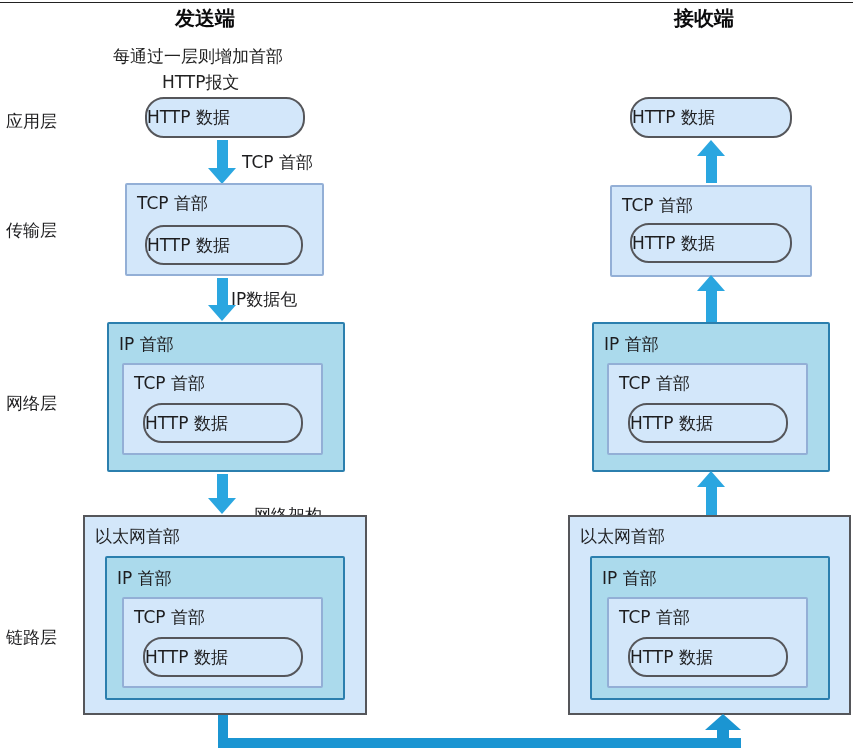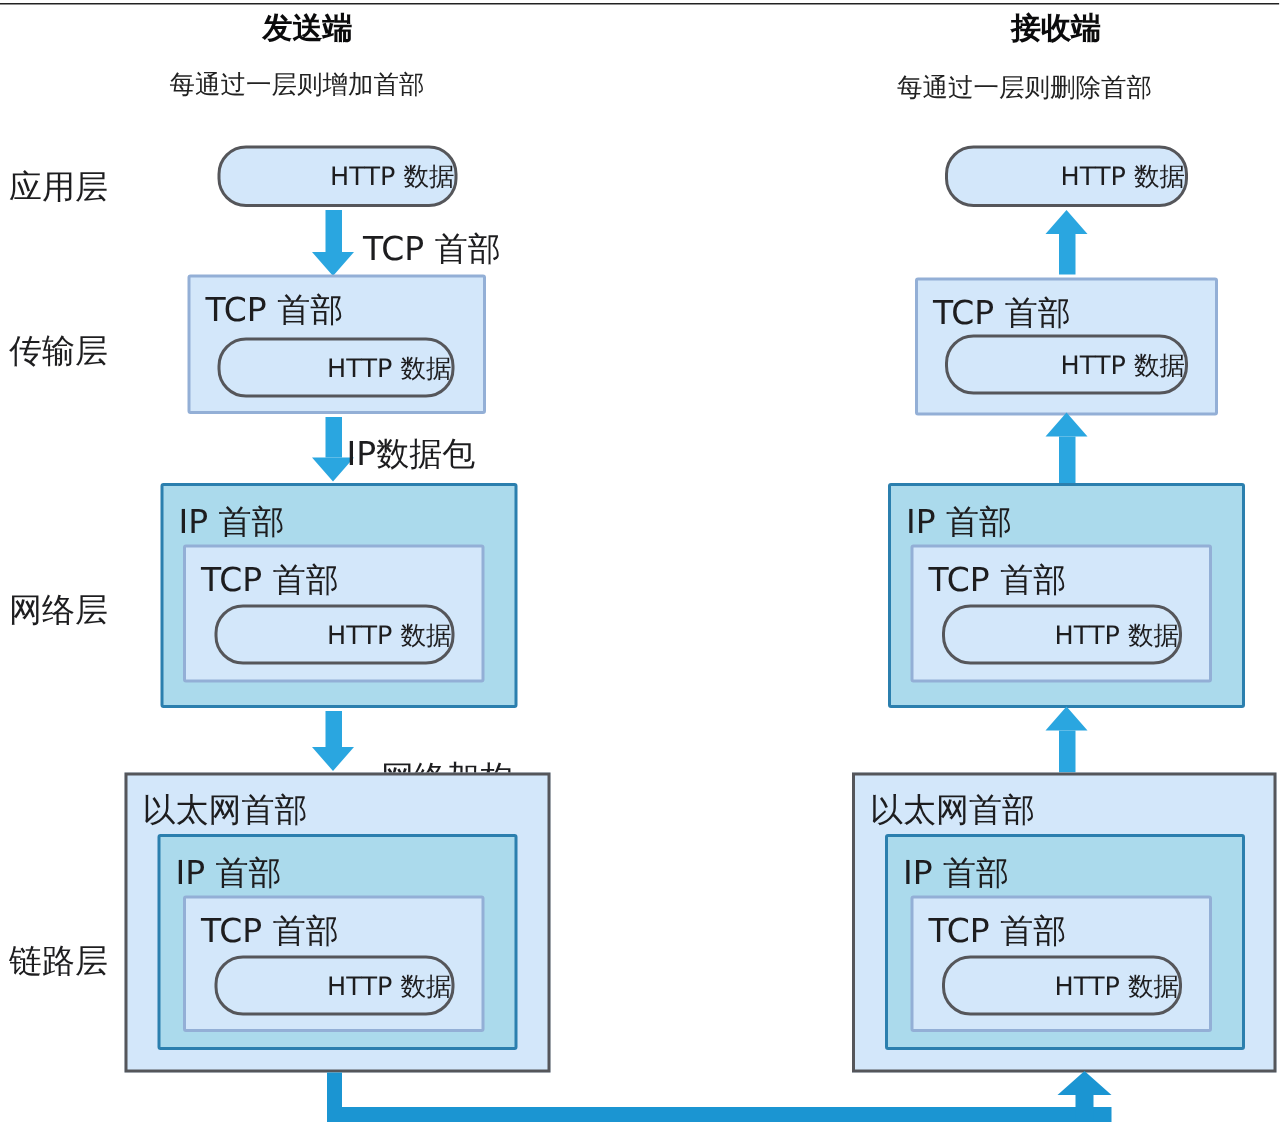--- a/index.html
+++ b/index.html
@@ -6,43 +6,43 @@
   #root{
     position:relative;width:853px;height:755px;background:#ffffff;
     font-family:"DejaVu Sans","Liberation Sans",sans-serif;overflow:hidden;
   }
   .topline{position:absolute;left:0;top:2px;width:853px;height:1px;background:#222;}
   .box{position:absolute;box-sizing:border-box;background:var(--box-light,#d3e7fa);}
   .med{background:var(--box-medium,#abdaec);}
   .b-dark{border:2px solid var(--border-dark,#55565a);}
   .b-blue{border:2px solid var(--border-blue,#2b7fae);border-radius:2px;}
   .b-lite{border:2px solid var(--border-lite,#93afd6);border-radius:2px;}
-  .center{display:flex;align-items:center;justify-content:flex-end;border-radius:19px;}
+  .center{display:flex;align-items:center;justify-content:flex-start;border-radius:19px;}
   .boxfont{font-size:17px;color:#1d1d1f;white-space:nowrap;}
-  .txt{position:absolute;font-size:22px;color:#1d1d1f;white-space:nowrap;}
+  .txt{position:absolute;font-size:17px;color:#1d1d1f;white-space:nowrap;}
   .title{position:absolute;font-size:20px;font-weight:700;color:#0b0b0c;text-align:center;white-space:nowrap;}
   .sub{position:absolute;font-size:17px;color:#222;text-align:left;white-space:nowrap;}
   .shaft{position:absolute;width:11px;background:var(--arrow,#2aa6e0);}
   .head-down{position:absolute;width:0;height:0;border-left:14px solid transparent;border-right:14px solid transparent;border-top:16px solid var(--arrow,#2aa6e0);}
   .head-up{position:absolute;width:0;height:0;border-left:14px solid transparent;border-right:14px solid transparent;border-bottom:16px solid var(--arrow,#2aa6e0);}
   .conn{position:absolute;background:var(--connector,#1b95d2);}
   .conn-head{position:absolute;width:0;height:0;border-left:18px solid transparent;border-right:18px solid transparent;border-bottom:16px solid var(--connector,#1b95d2);}
   .watermark{position:absolute;left:728px;top:723px;font-size:17px;color:#c9c9d3;white-space:nowrap;z-index:5;}
 </style>
 </head>
 <body>
 
 <div id="root">
 
   <div class="topline"></div>
 
   <div class="title" style="left:125px;top:5px;width:160px">发送端</div>
   <div class="title" style="left:624px;top:5px;width:160px">接收端</div>
   <div class="sub" style="left:113px;top:45px;width:220px">每通过一层则增加首部</div>
-  <div class="sub" style="left:598px;top:47px;width:220px">每通过一层则删除首部</div>
+  <div class="sub" style="left:162px;top:71px;width:220px">HTTP报文</div>
 
   <div class="txt" style="left:6px;top:110px">应用层</div>
   <div class="txt" style="left:6px;top:219px">传输层</div>
   <div class="txt" style="left:6px;top:392px">网络层</div>
   <div class="txt" style="left:6px;top:626px">链路层</div>
 
   <div class="box b-dark center" style="left:145px;top:97px;width:160px;height:41px">
     <span class="boxfont">HTTP 数据</span>
   </div>
 

